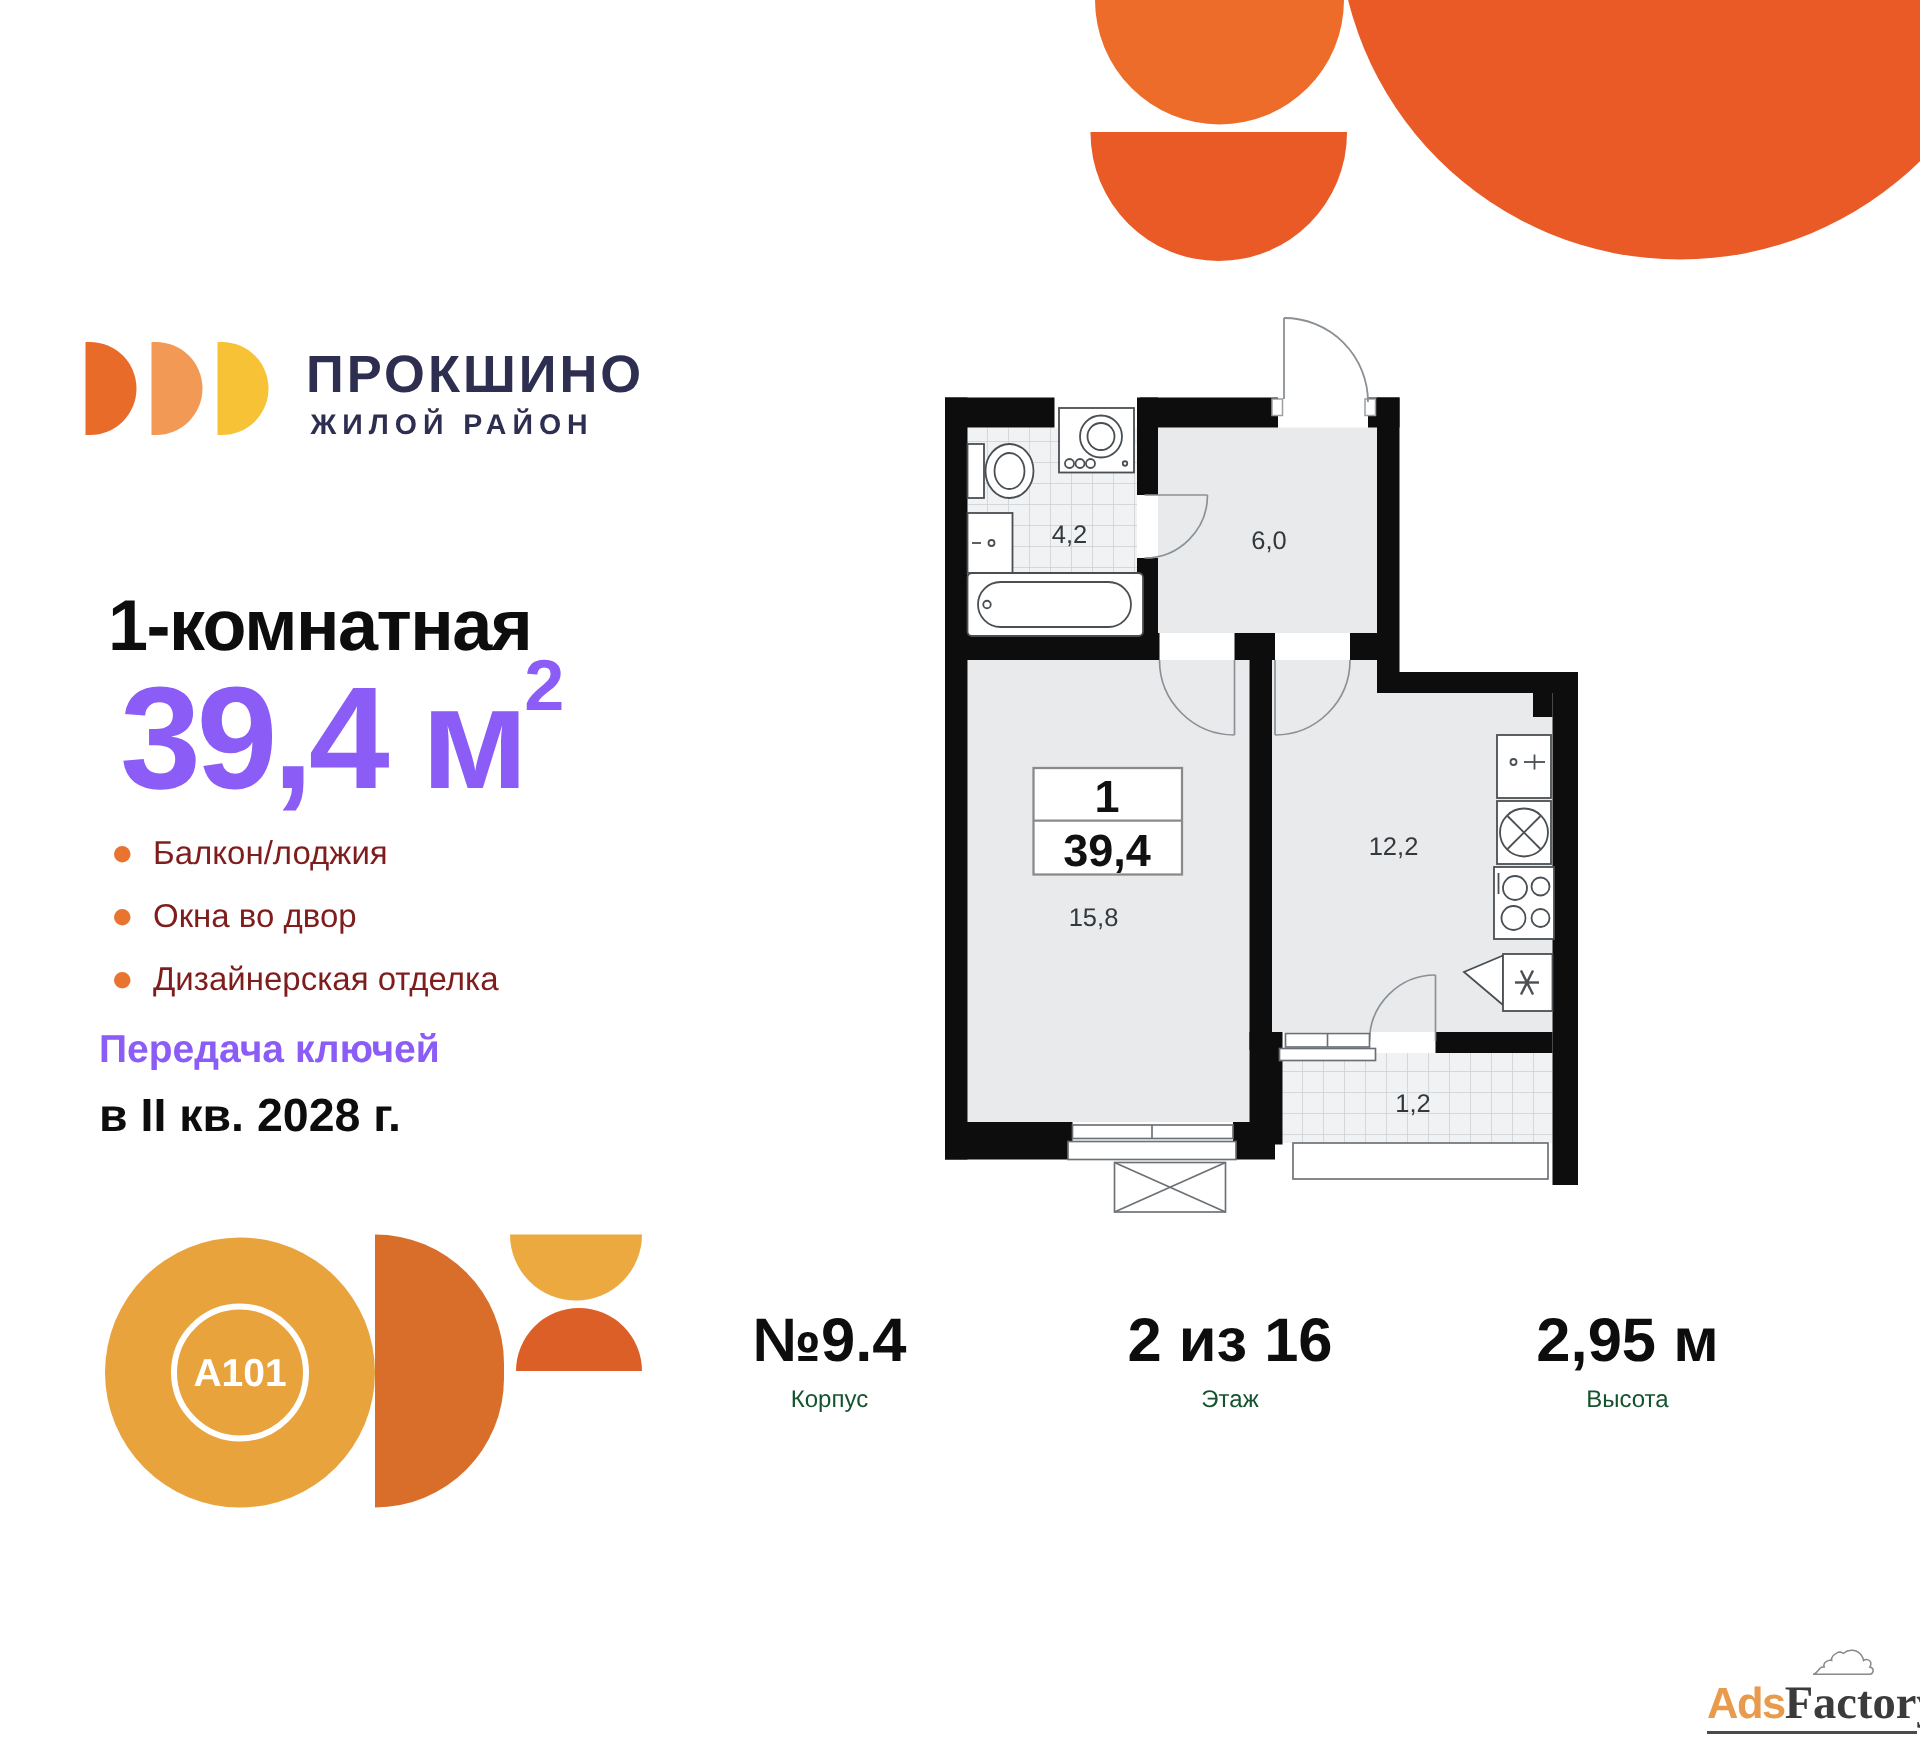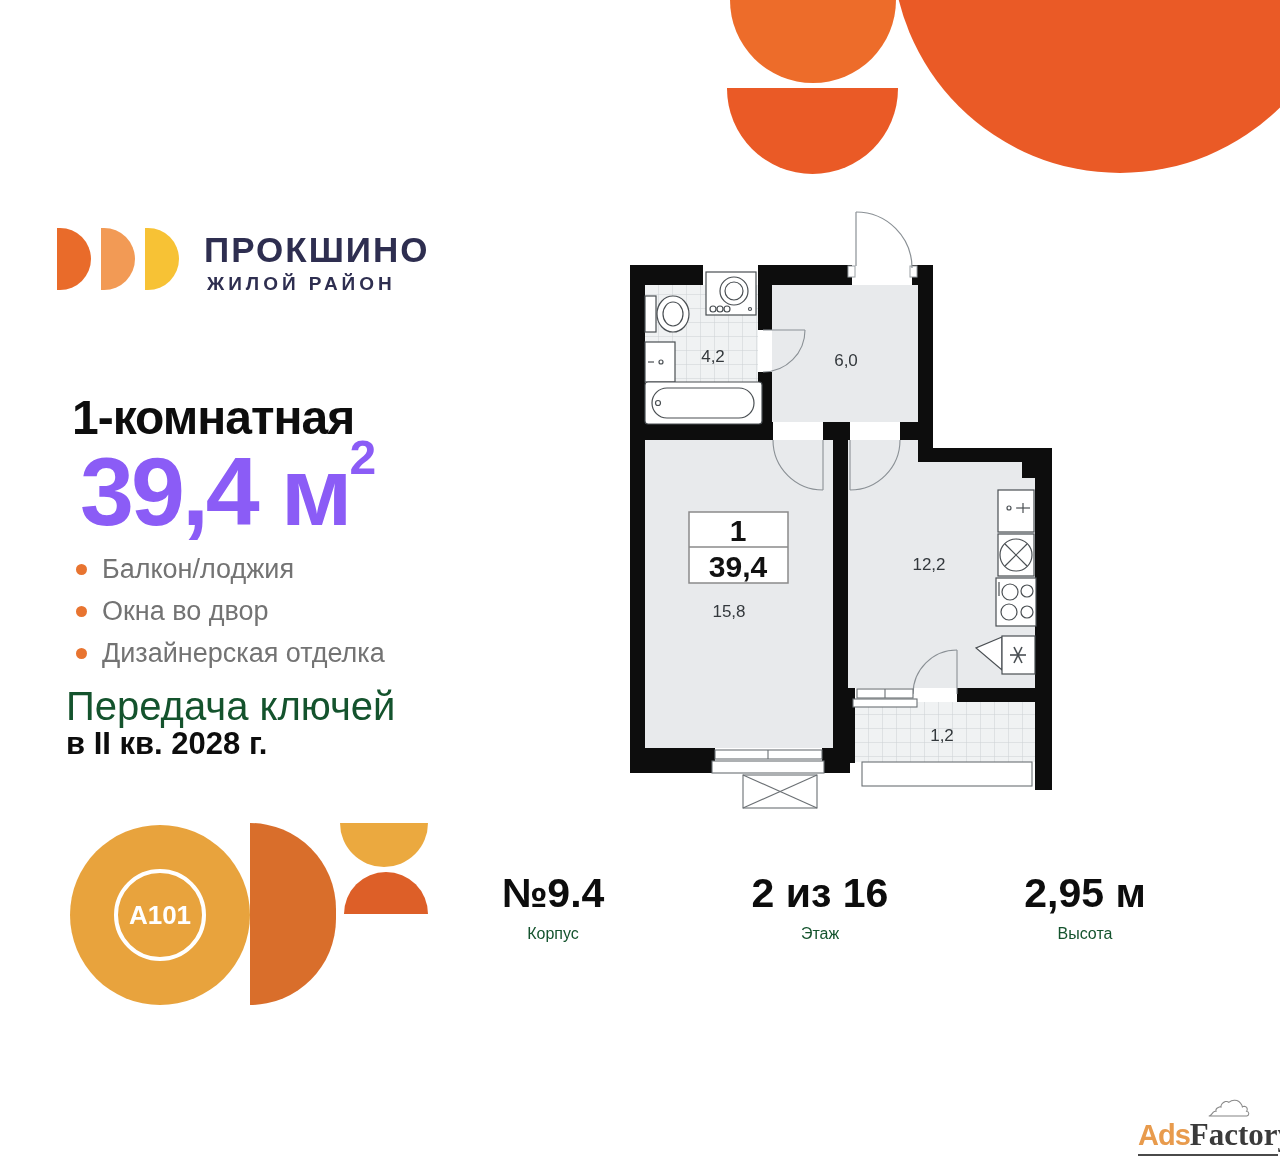--- a/index.html
+++ b/index.html
@@ -28,22 +28,22 @@
   .rooms-line{left:72px;top:390px;font-size:48px;font-weight:800;color:#0d0d0d;
               letter-spacing:-1px;}
   .area-line{left:68px;top:436px;font-size:97px;font-weight:800;color:#8b5cf6;
              letter-spacing:-3px;margin-left:12px;}
   .area-sup{font-size:48px;font-weight:800;vertical-align:top;position:relative;top:-6px;
             letter-spacing:0;}
   .features{left:76px;top:548px;}
   .feature-row{display:flex;align-items:center;height:42px;}
   .bullet{width:11px;height:11px;border-radius:50%;background:#E87430;margin-right:15px;
           flex:0 0 11px;}
-  .feature-text{font-size:27px;color:#737373;text-align:right;}
-  .handover1{left:66px;top:684px;font-size:40px;font-weight:400;color:#14532d;}
+  .feature-text{font-size:22px;color:#7f1d1d;text-align:right;}
+  .handover1{left:66px;top:684px;font-size:26px;font-weight:700;color:#8b5cf6;}
   .handover2{left:66px;top:726px;font-size:31px;font-weight:800;color:#0d0d0d;}
 
   
   .a101-circle{left:70px;top:825px;width:180px;height:180px;border-radius:50%;background:#E8A33D;}
   .a101-ring{left:114px;top:869px;width:92px;height:92px;border-radius:50%;
              border:4px solid #ffffff;box-sizing:border-box;display:flex;align-items:center;
              justify-content:center;}
   .a101-text{color:#ffffff;font-size:26px;font-weight:800;letter-spacing:0px;}
   .a101-d{left:250px;top:823px;width:86px;height:182px;background:#D96E2B;
           border-radius:0 91px 91px 0;}

